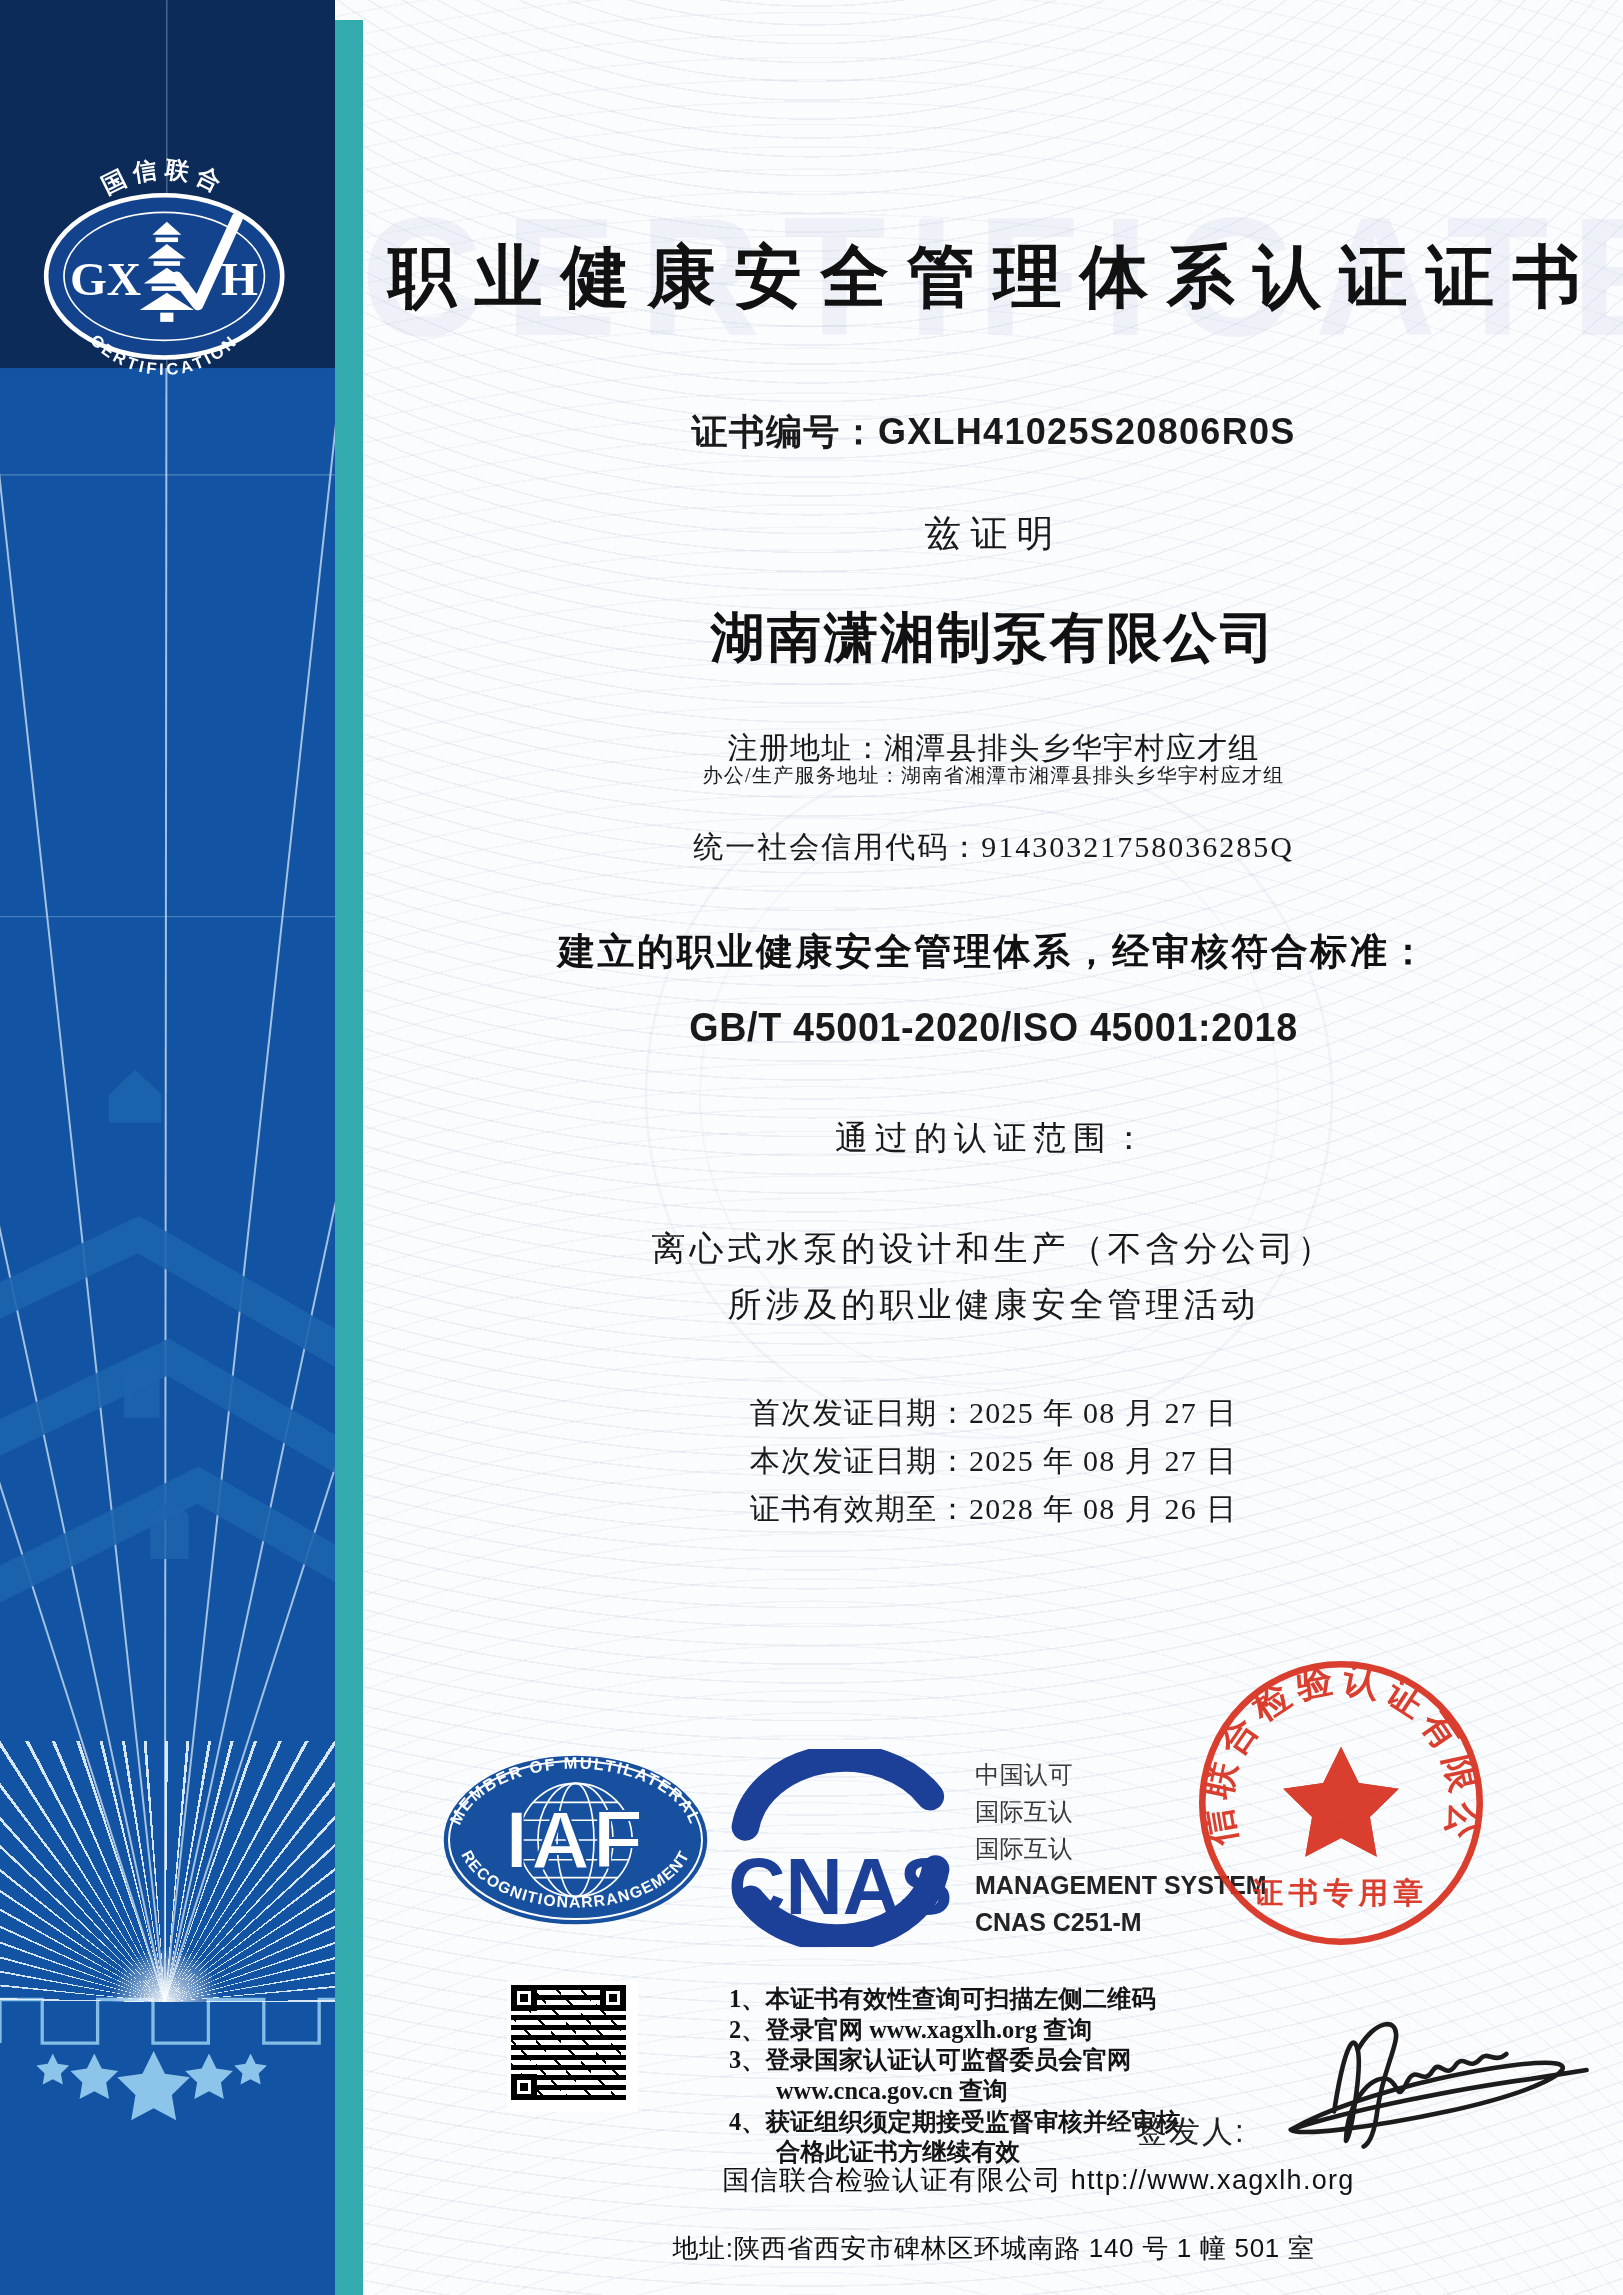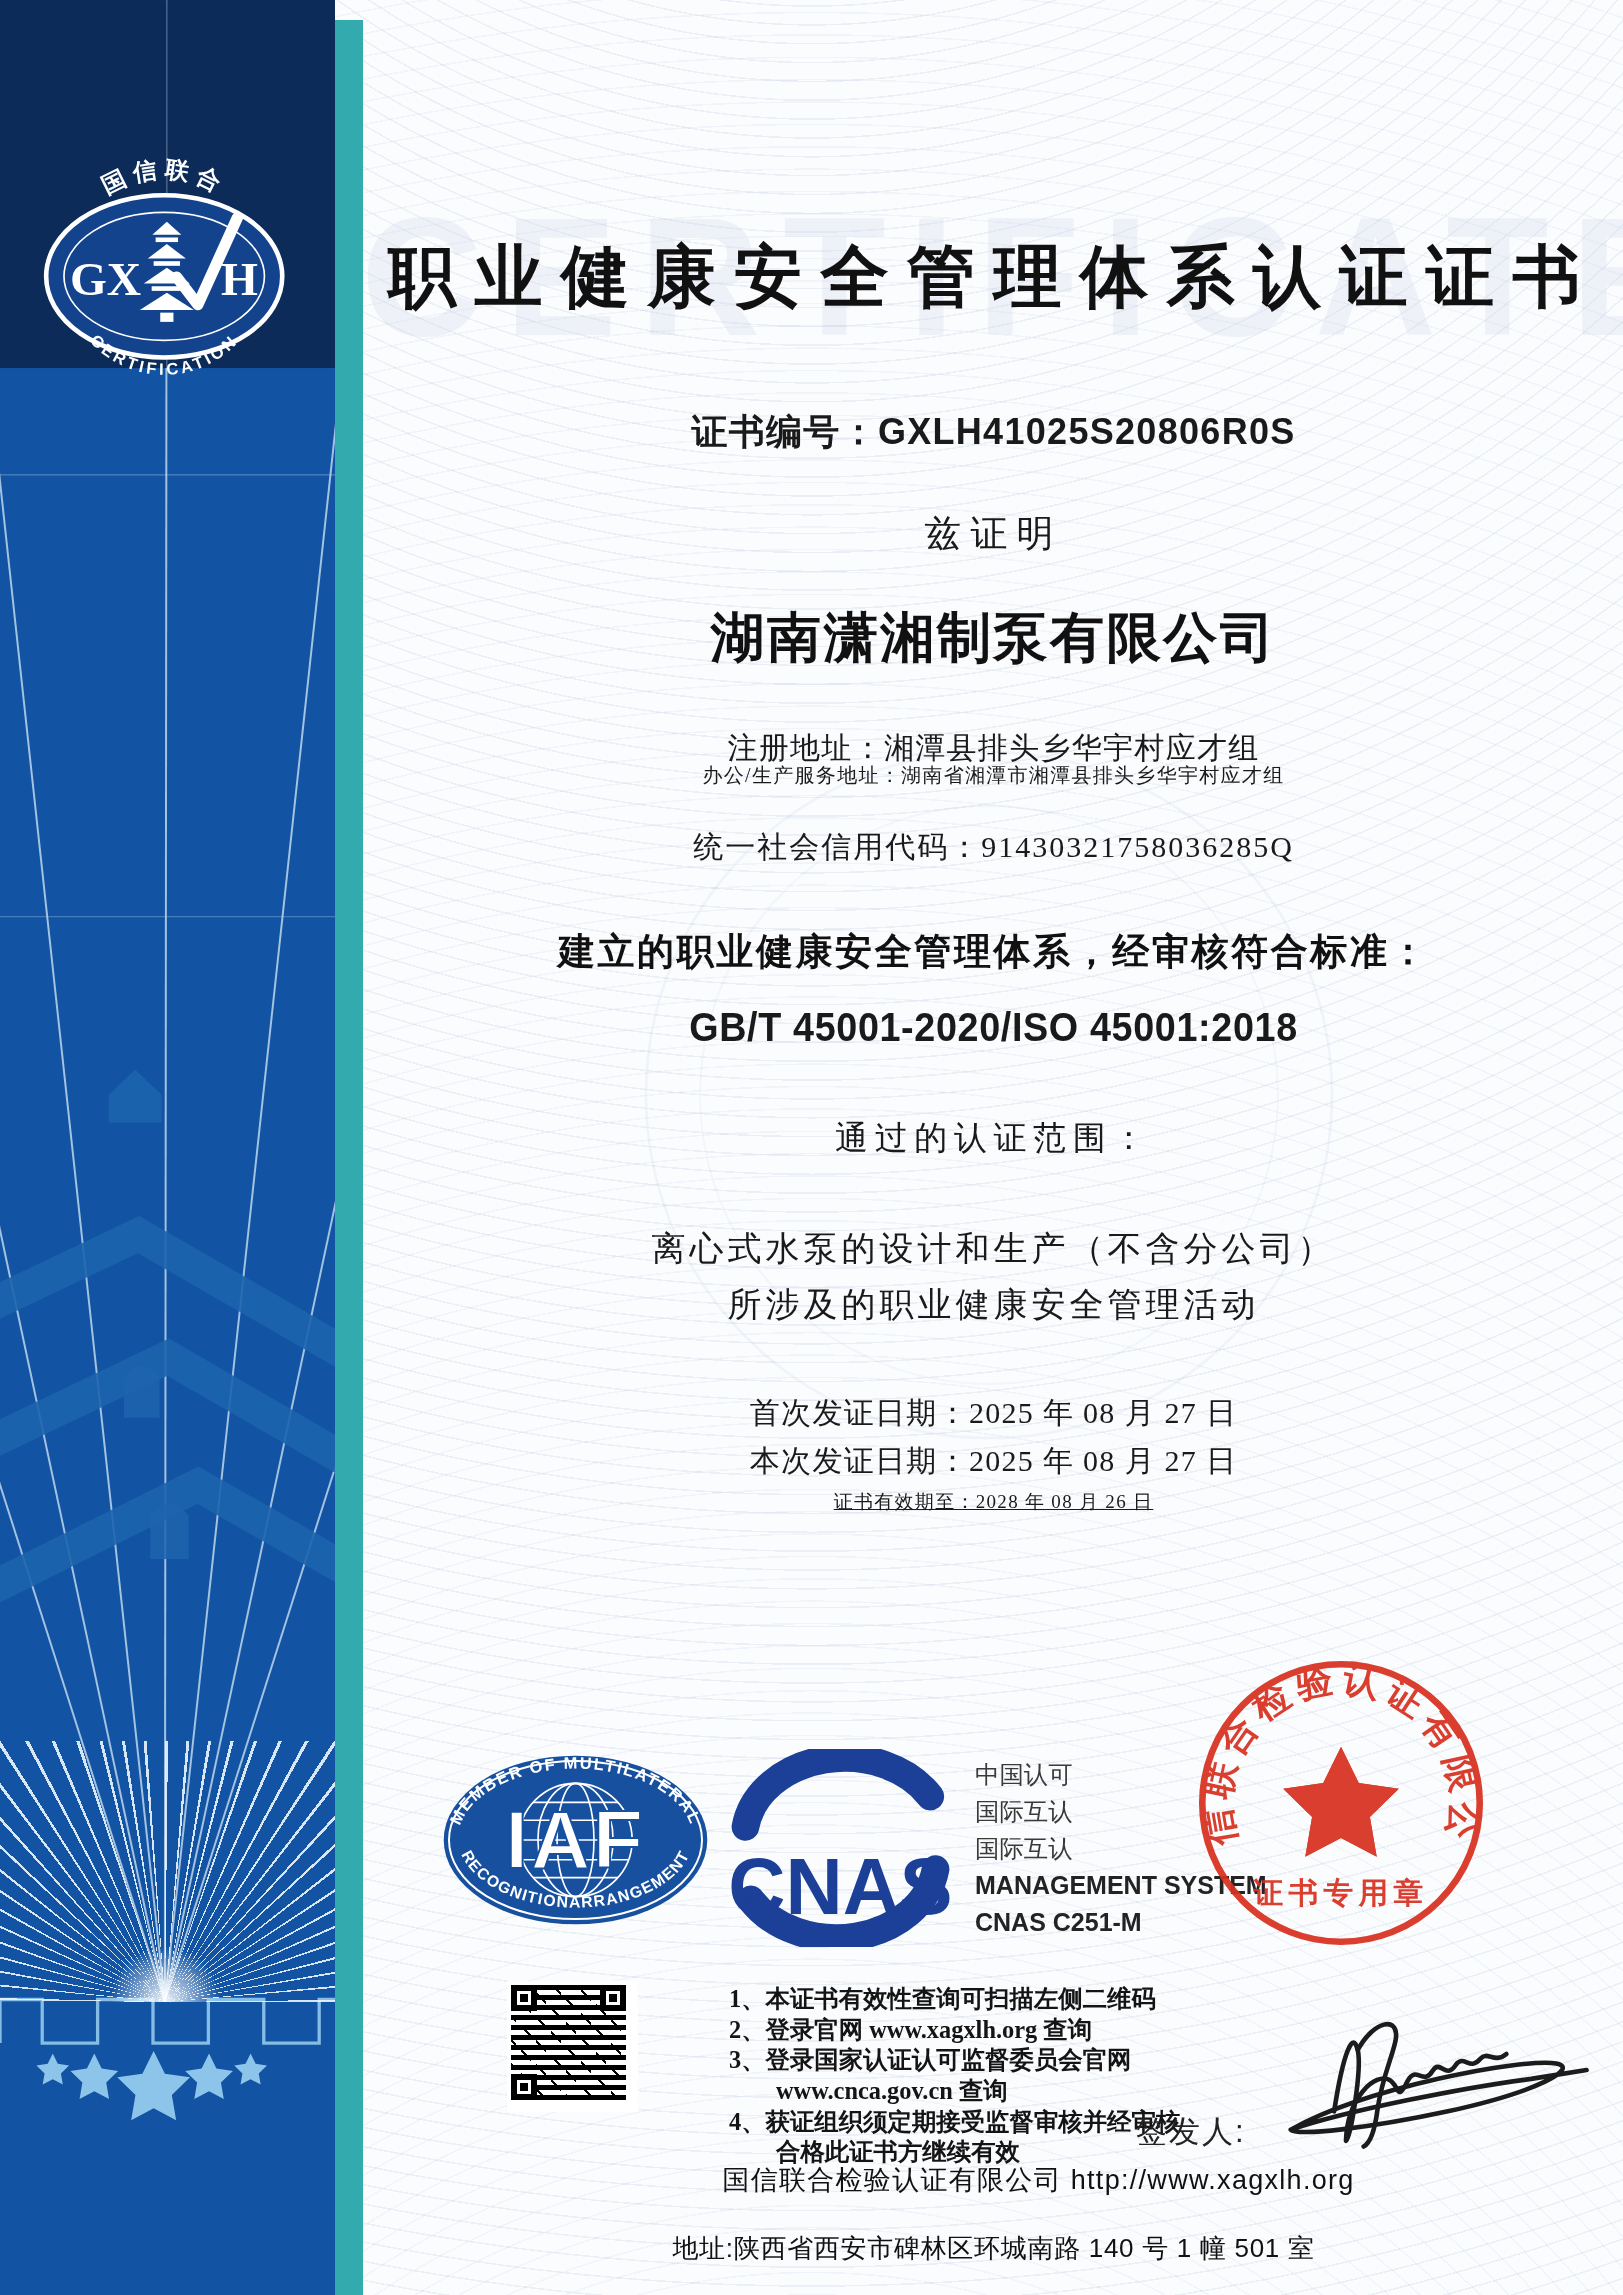--- a/index.html
+++ b/index.html
@@ -41,21 +41,21 @@
   .addr1{top:728px;font-size:30px;letter-spacing:1.3px;}
   .addr2{top:762px;font-size:20px;letter-spacing:1.3px;}
   .addr3{top:827px;font-size:30px;letter-spacing:2px;}
   .stdintro{top:927px;font-size:37px;font-weight:bold;letter-spacing:2.6px;color:#111;}
   .stdcode{top:1004px;font-size:41px;font-weight:bold;letter-spacing:0.7px;transform:scaleX(.92);}
   .scopelabel{top:1116px;font-size:33px;letter-spacing:6.6px;}
   .scope1{top:1226px;font-size:34px;letter-spacing:4px;}
   .scope2{top:1282px;font-size:34px;letter-spacing:4px;}
   .date1{top:1393px;font-size:30px;letter-spacing:1.3px;}
   .date2{top:1441px;font-size:30px;letter-spacing:1.3px;}
-  .date3{top:1489px;font-size:19px;letter-spacing:1.3px;text-decoration:underline;}
+  .date3{top:1489px;font-size:30px;letter-spacing:1.3px;}
   
   .iaf{left:443px;top:1755px;}
   .cnas-mark{left:719px;top:1749px;}
   .cnas-text{left:975px;top:1756px;text-align:left;line-height:37px;font-size:24.4px;color:#3a3a3a;}
   .cnas-text .en{font-weight:bold;color:#232323;font-size:25px;}
   .seal{left:1195px;top:1657px;opacity:.93;}
   
   .qr{left:507px;top:1981px;width:123px;height:123px;background:#fff;padding:4px;}
   .qr-noise{position:relative;width:115px;height:115px;
     background-color:#fff;

